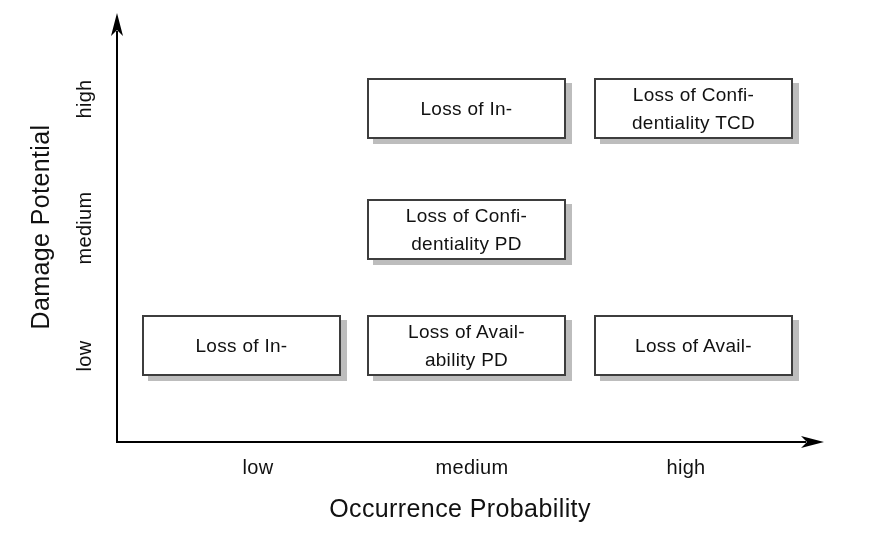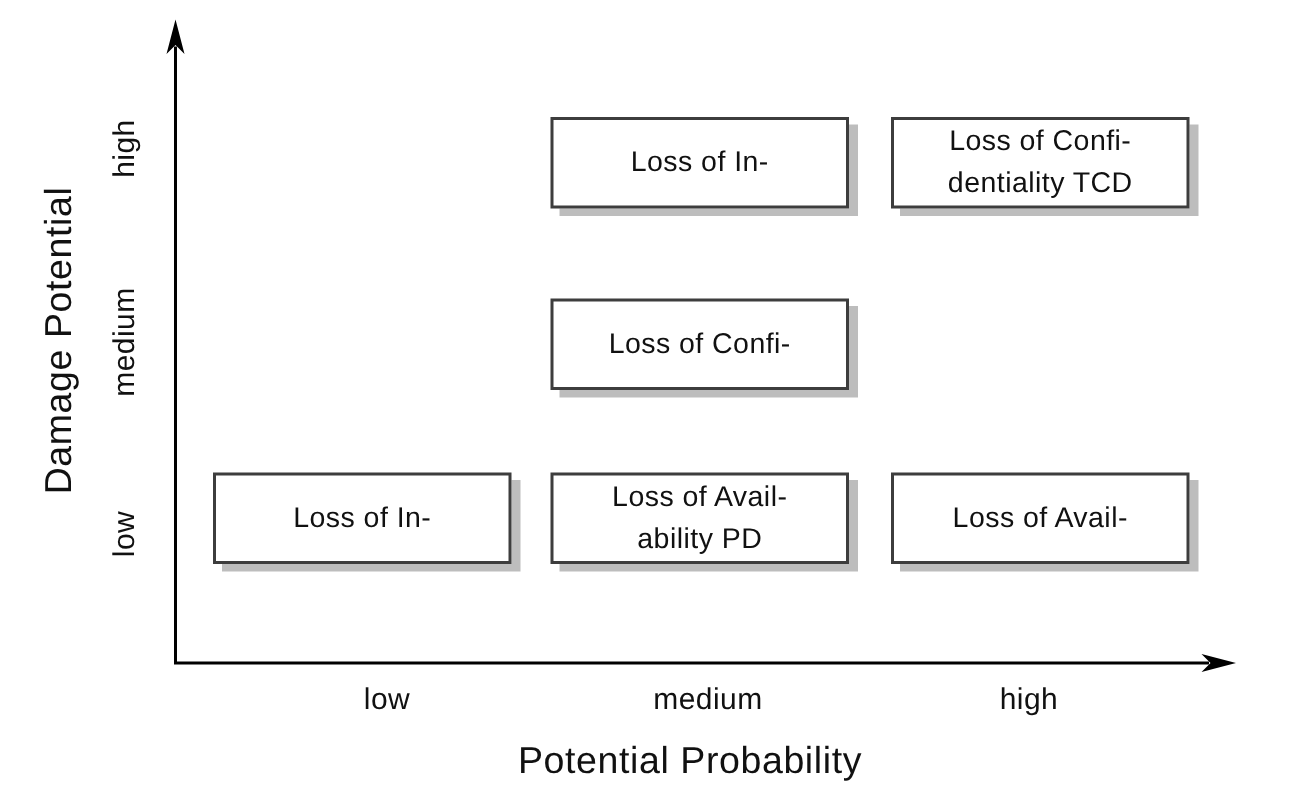--- a/index.html
+++ b/index.html
@@ -73,36 +73,37 @@
 
   <div class="node col-medium row-high">
     <span>Loss of In-</span>
   </div>
   <div class="node col-high row-high">
     <span>Loss of Confi-</span>
     <span>dentiality TCD</span>
   </div>
   <div class="node col-medium row-medium">
     <span>Loss of Confi-</span>
+    <span>dentiality PD</span>
   </div>
   <div class="node col-low row-low">
     <span>Loss of In-</span>
   </div>
   <div class="node col-medium row-low">
     <span>Loss of Avail-</span>
     <span>ability PD</span>
   </div>
   <div class="node col-high row-low">
     <span>Loss of Avail-</span>
   </div>
 
   <div class="xtick xtick-low">low</div>
   <div class="xtick xtick-medium">medium</div>
   <div class="xtick xtick-high">high</div>
 
   <div class="ytick ytick-low">low</div>
   <div class="ytick ytick-medium">medium</div>
   <div class="ytick ytick-high">high</div>
 
-  <div class="xlabel">Potential Probability</div>
+  <div class="xlabel">Occurrence Probability</div>
   <div class="ylabel">Damage Potential</div>
 
 </div>
 
 </body></html>

